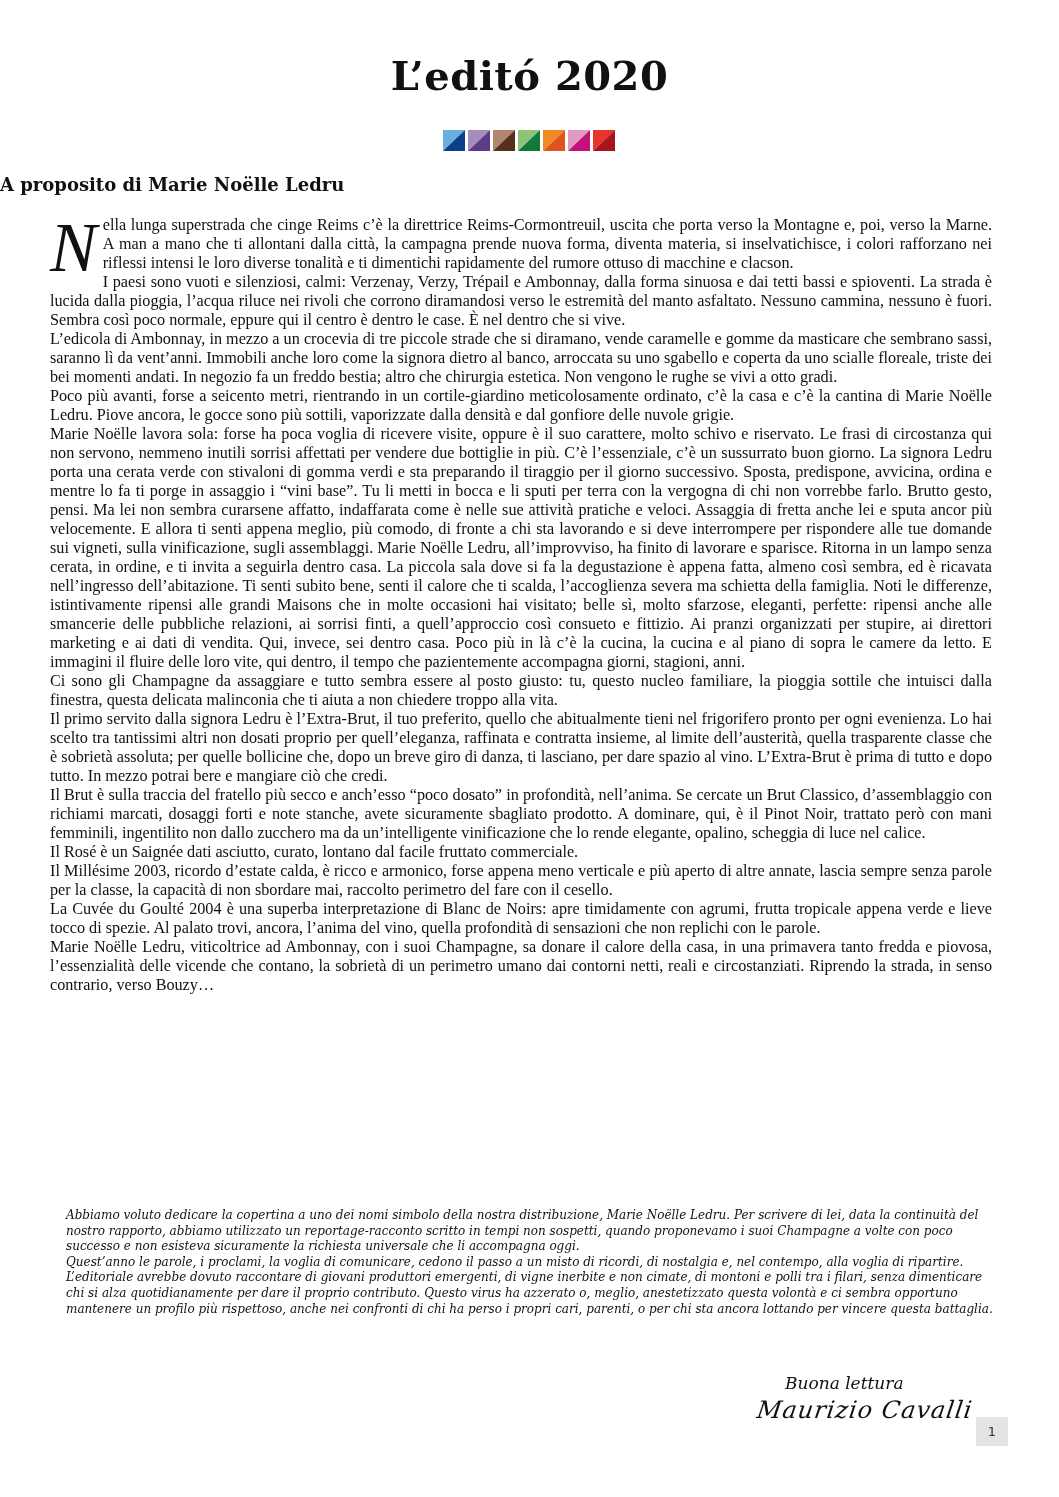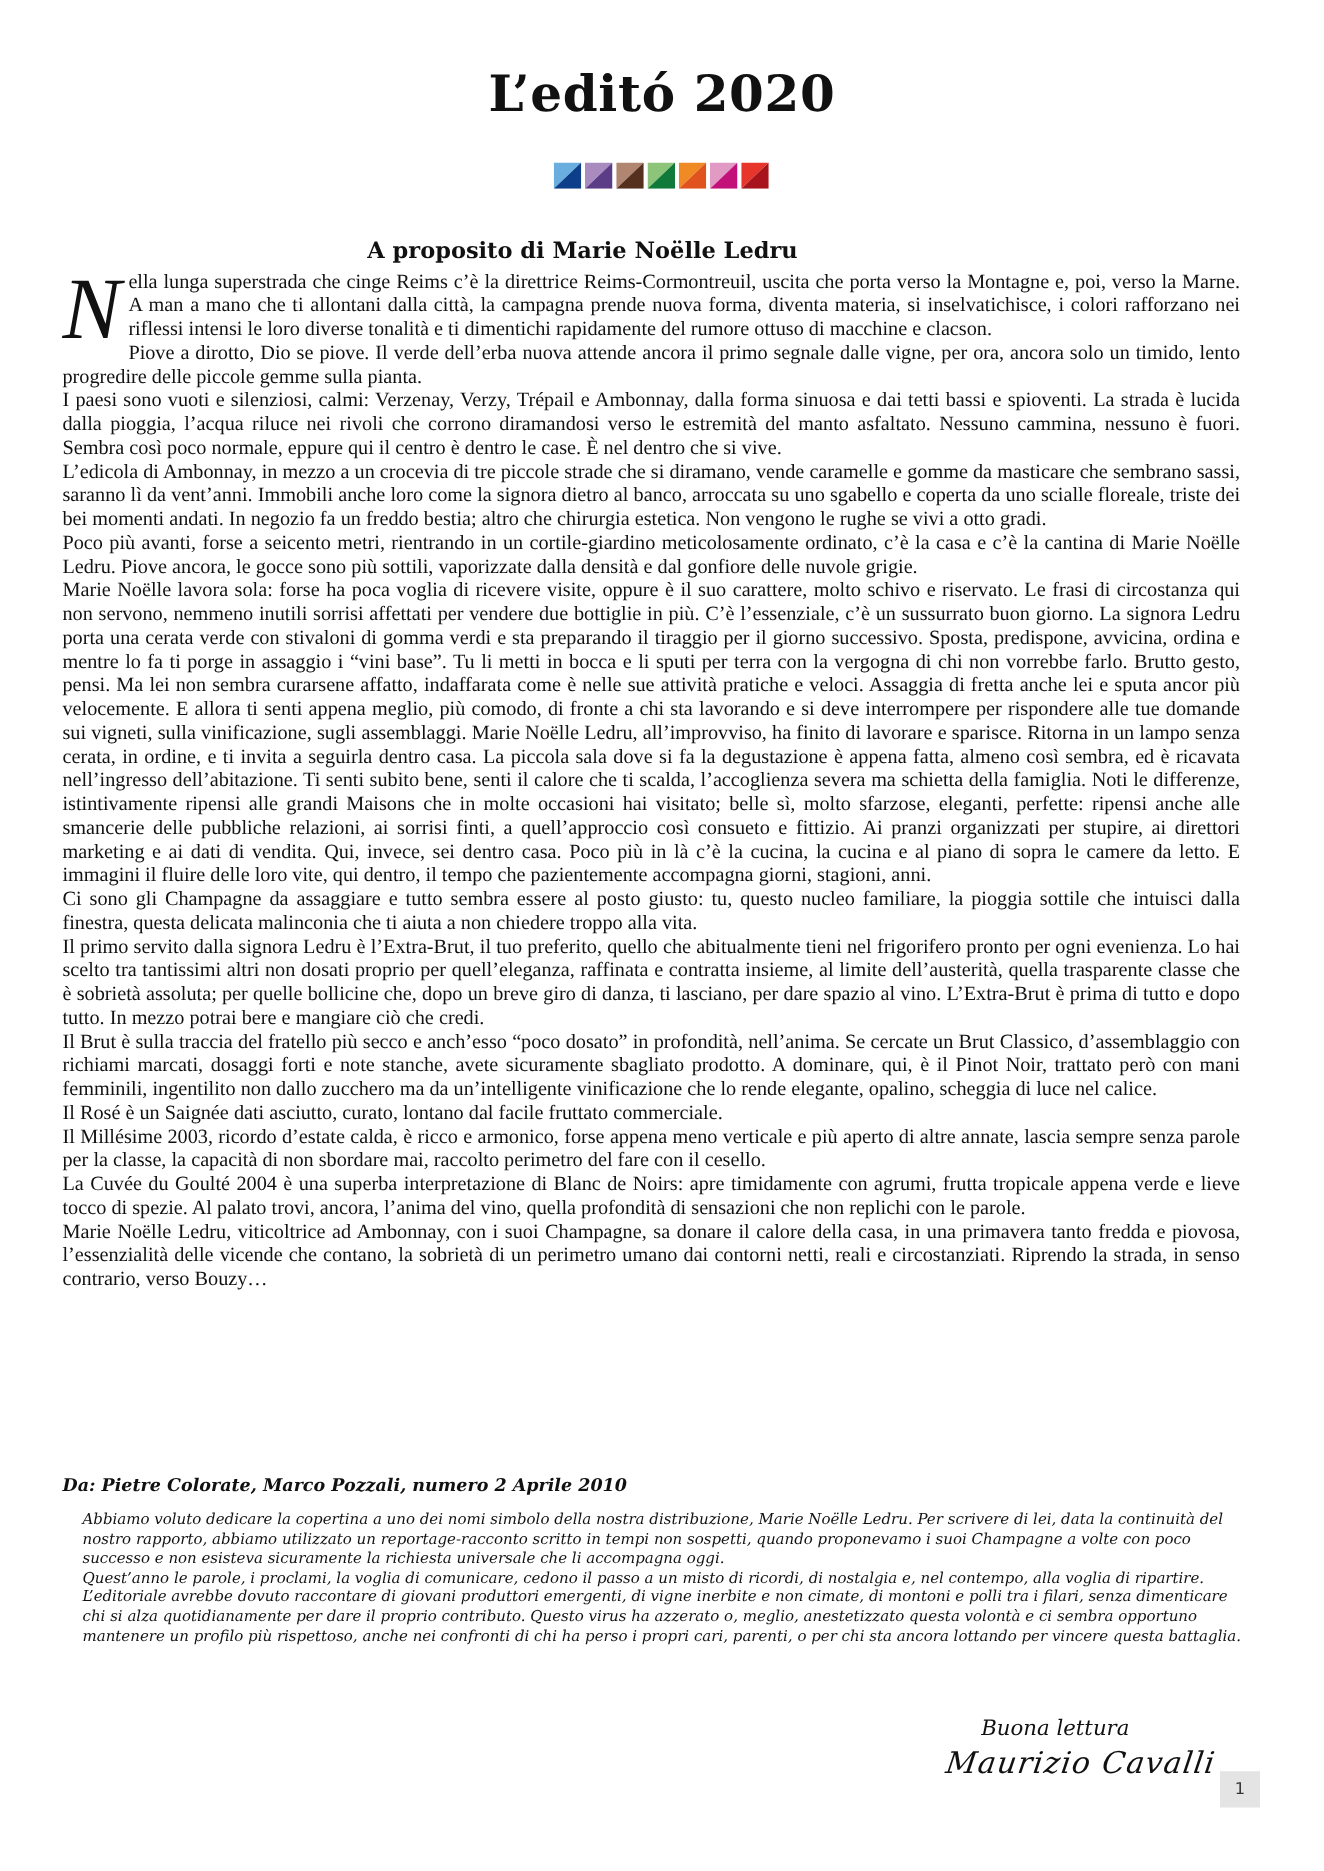--- a/index.html
+++ b/index.html
@@ -43,25 +43,24 @@
     .swatch {
       width: 22px;
       height: 21px;
       display: block;
     }
     .subtitle {
       position: absolute;
       top: 174px;
       left: 0;
       width: 900px;
-      text-align: center;
       font-family: "DejaVu Serif", serif;
       font-weight: bold;
       font-size: 18px;
-      margin: 16px;
+      margin: 0;
     }
     .article {
       position: absolute;
       top: 216px;
       left: 50px;
       width: 942px;
       font-family: "Liberation Serif", serif;
       font-size: 16.2px;
       line-height: 19px;
       text-align: justify;
@@ -168,35 +167,33 @@
     <svg class="swatch" viewBox="0 0 22 21">
         <polygon points="0,0 22,0 0,21" fill="#e8352c"></polygon>
         <polygon points="22,0 22,21 0,21" fill="#a8141c"></polygon>
       </svg>
   </div>
 
   <h2 class="subtitle">A proposito di Marie Noëlle Ledru</h2>
 
   <div class="article">
     <p><span class="dropcap">N</span><span>ella lunga superstrada che cinge Reims c’è la direttrice Reims-Cormontreuil, uscita che porta verso la Montagne e, poi, verso la Marne. A man a mano che ti allontani dalla città, la campagna prende nuova forma, diventa materia, si inselvatichisce, i colori rafforzano nei riflessi intensi le loro diverse tonalità e ti dimentichi rapidamente del rumore ottuso di macchine e clacson.</span></p>
-    <p>Piove a dirotto, Dio se piove. Il verde dell’erba nuova attende ancora il primo segnale dalle vigne, per ora, ancora solo un timido, lento progredire delle piccole gemme sulla pianta.</p>
     <p>I paesi sono vuoti e silenziosi, calmi: Verzenay, Verzy, Trépail e Ambonnay, dalla forma sinuosa e dai tetti bassi e spioventi. La strada è lucida dalla pioggia, l’acqua riluce nei rivoli che corrono diramandosi verso le estremità del manto asfaltato. Nessuno cammina, nessuno è fuori. Sembra così poco normale, eppure qui il centro è dentro le case. È nel dentro che si vive.</p>
     <p>L’edicola di Ambonnay, in mezzo a un crocevia di tre piccole strade che si diramano, vende caramelle e gomme da masticare che sembrano sassi, saranno lì da vent’anni. Immobili anche loro come la signora dietro al banco, arroccata su uno sgabello e coperta da uno scialle floreale, triste dei bei momenti andati. In negozio fa un freddo bestia; altro che chirurgia estetica. Non vengono le rughe se vivi a otto gradi.</p>
     <p>Poco più avanti, forse a seicento metri, rientrando in un cortile-giardino meticolosamente ordinato, c’è la casa e c’è la cantina di Marie Noëlle Ledru. Piove ancora, le gocce sono più sottili, vaporizzate dalla densità e dal gonfiore delle nuvole grigie.</p>
     <p>Marie Noëlle lavora sola: forse ha poca voglia di ricevere visite, oppure è il suo carattere, molto schivo e riservato. Le frasi di circostanza qui non servono, nemmeno inutili sorrisi affettati per vendere due bottiglie in più. C’è l’essenziale, c’è un sussurrato buon giorno. La signora Ledru porta una cerata verde con stivaloni di gomma verdi e sta preparando il tiraggio per il giorno successivo. Sposta, predispone, avvicina, ordina e mentre lo fa ti porge in assaggio i “vini base”. Tu li metti in bocca e li sputi per terra con la vergogna di chi non vorrebbe farlo. Brutto gesto, pensi. Ma lei non sembra curarsene affatto, indaffarata come è nelle sue attività pratiche e veloci. Assaggia di fretta anche lei e sputa ancor più velocemente. E allora ti senti appena meglio, più comodo, di fronte a chi sta lavorando e si deve interrompere per rispondere alle tue domande sui vigneti, sulla vinificazione, sugli assemblaggi. Marie Noëlle Ledru, all’improvviso, ha finito di lavorare e sparisce. Ritorna in un lampo senza cerata, in ordine, e ti invita a seguirla dentro casa. La piccola sala dove si fa la degustazione è appena fatta, almeno così sembra, ed è ricavata nell’ingresso dell’abitazione. Ti senti subito bene, senti il calore che ti scalda, l’accoglienza severa ma schietta della famiglia. Noti le differenze, istintivamente ripensi alle grandi Maisons che in molte occasioni hai visitato; belle sì, molto sfarzose, eleganti, perfette: ripensi anche alle smancerie delle pubbliche relazioni, ai sorrisi finti, a quell’approccio così consueto e fittizio. Ai pranzi organizzati per stupire, ai direttori marketing e ai dati di vendita. Qui, invece, sei dentro casa. Poco più in là c’è la cucina, la cucina e al piano di sopra le camere da letto. E immagini il fluire delle loro vite, qui dentro, il tempo che pazientemente accompagna giorni, stagioni, anni.</p>
     <p>Ci sono gli Champagne da assaggiare e tutto sembra essere al posto giusto: tu, questo nucleo familiare, la pioggia sottile che intuisci dalla finestra, questa delicata malinconia che ti aiuta a non chiedere troppo alla vita.</p>
     <p>Il primo servito dalla signora Ledru è l’Extra-Brut, il tuo preferito, quello che abitualmente tieni nel frigorifero pronto per ogni evenienza. Lo hai scelto tra tantissimi altri non dosati proprio per quell’eleganza, raffinata e contratta insieme, al limite dell’austerità, quella trasparente classe che è sobrietà assoluta; per quelle bollicine che, dopo un breve giro di danza, ti lasciano, per dare spazio al vino. L’Extra-Brut è prima di tutto e dopo tutto. In mezzo potrai bere e mangiare ciò che credi.</p>
     <p>Il Brut è sulla traccia del fratello più secco e anch’esso “poco dosato” in profondità, nell’anima. Se cercate un Brut Classico, d’assemblaggio con richiami marcati, dosaggi forti e note stanche, avete sicuramente sbagliato prodotto. A dominare, qui, è il Pinot Noir, trattato però con mani femminili, ingentilito non dallo zucchero ma da un’intelligente vinificazione che lo rende elegante, opalino, scheggia di luce nel calice.</p>
     <p>Il Rosé è un Saignée dati asciutto, curato, lontano dal facile fruttato commerciale.</p>
     <p>Il Millésime 2003, ricordo d’estate calda, è ricco e armonico, forse appena meno verticale e più aperto di altre annate, lascia sempre senza parole per la classe, la capacità di non sbordare mai, raccolto perimetro del fare con il cesello.</p>
     <p>La Cuvée du Goulté 2004 è una superba interpretazione di Blanc de Noirs: apre timidamente con agrumi, frutta tropicale appena verde e lieve tocco di spezie. Al palato trovi, ancora, l’anima del vino, quella profondità di sensazioni che non replichi con le parole.</p>
     <p>Marie Noëlle Ledru, viticoltrice ad Ambonnay, con i suoi Champagne, sa donare il calore della casa, in una primavera tanto fredda e piovosa, l’essenzialità delle vicende che contano, la sobrietà di un perimetro umano dai contorni netti, reali e circostanziati. Riprendo la strada, in senso contrario, verso Bouzy…</p>
   </div>
 
-  <p class="source">Da: Pietre Colorate, Marco Pozzali, numero 2 Aprile 2010</p>
 
   <div class="note">
     <p>Abbiamo voluto dedicare la copertina a uno dei nomi simbolo della nostra distribuzione, Marie Noëlle Ledru. Per scrivere di lei, data la continuità del nostro rapporto, abbiamo utilizzato un reportage-racconto scritto in tempi non sospetti, quando proponevamo i suoi Champagne a volte con poco successo e non esisteva sicuramente la richiesta universale che li accompagna oggi.</p>
     <p>Quest’anno le parole, i proclami, la voglia di comunicare, cedono il passo a un misto di ricordi, di nostalgia e, nel contempo, alla voglia di ripartire.</p>
     <p>L’editoriale avrebbe dovuto raccontare di giovani produttori emergenti, di vigne inerbite e non cimate, di montoni e polli tra i filari, senza dimenticare chi si alza quotidianamente per dare il proprio contributo. Questo virus ha azzerato o, meglio, anestetizzato questa volontà e ci sembra opportuno mantenere un profilo più rispettoso, anche nei confronti di chi ha perso i propri cari,  parenti, o per chi sta ancora lottando per vincere questa battaglia.</p>
   </div>
 
   <div class="closing">Buona lettura</div>
   <div class="signature">Maurizio Cavalli</div>
 

